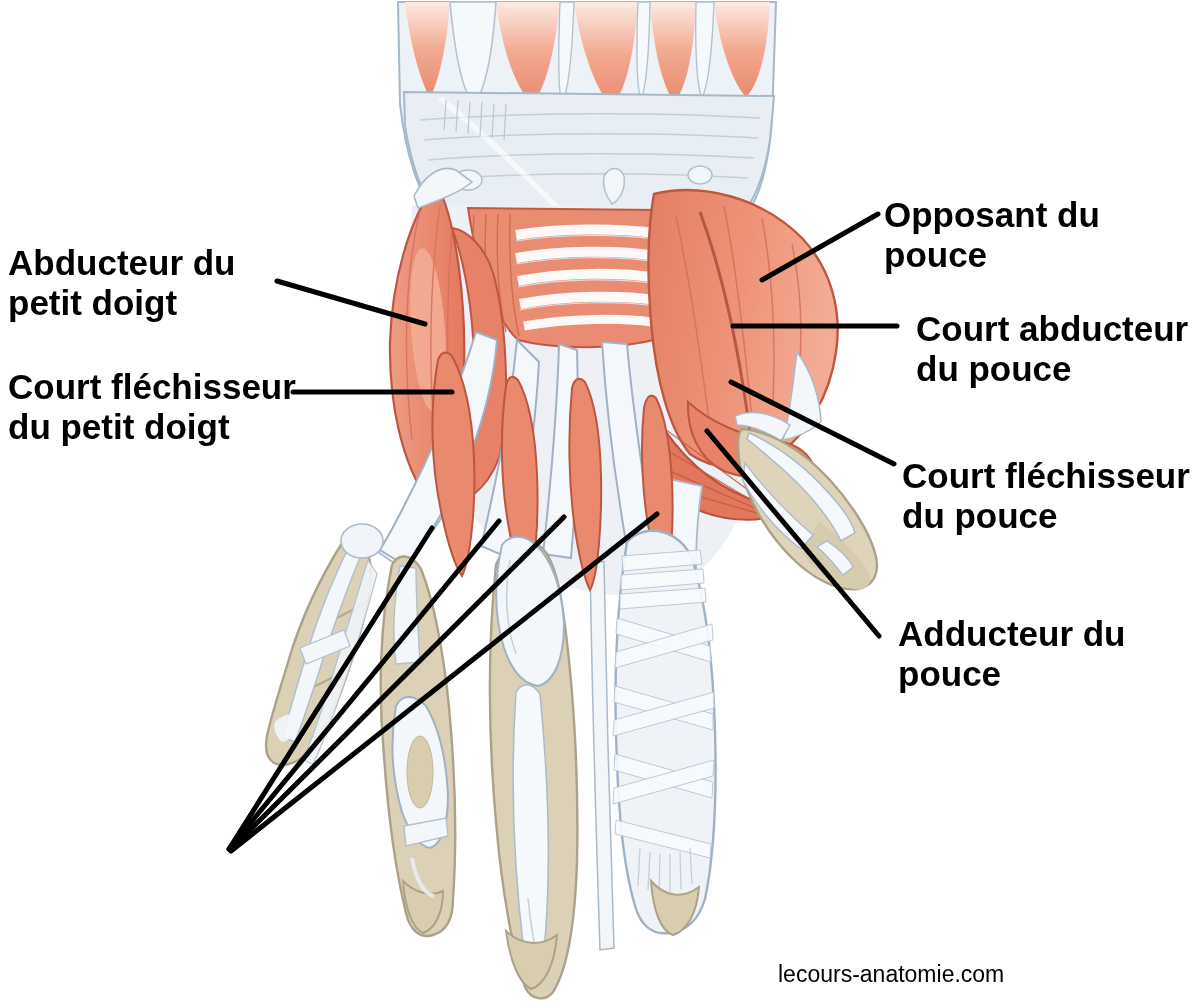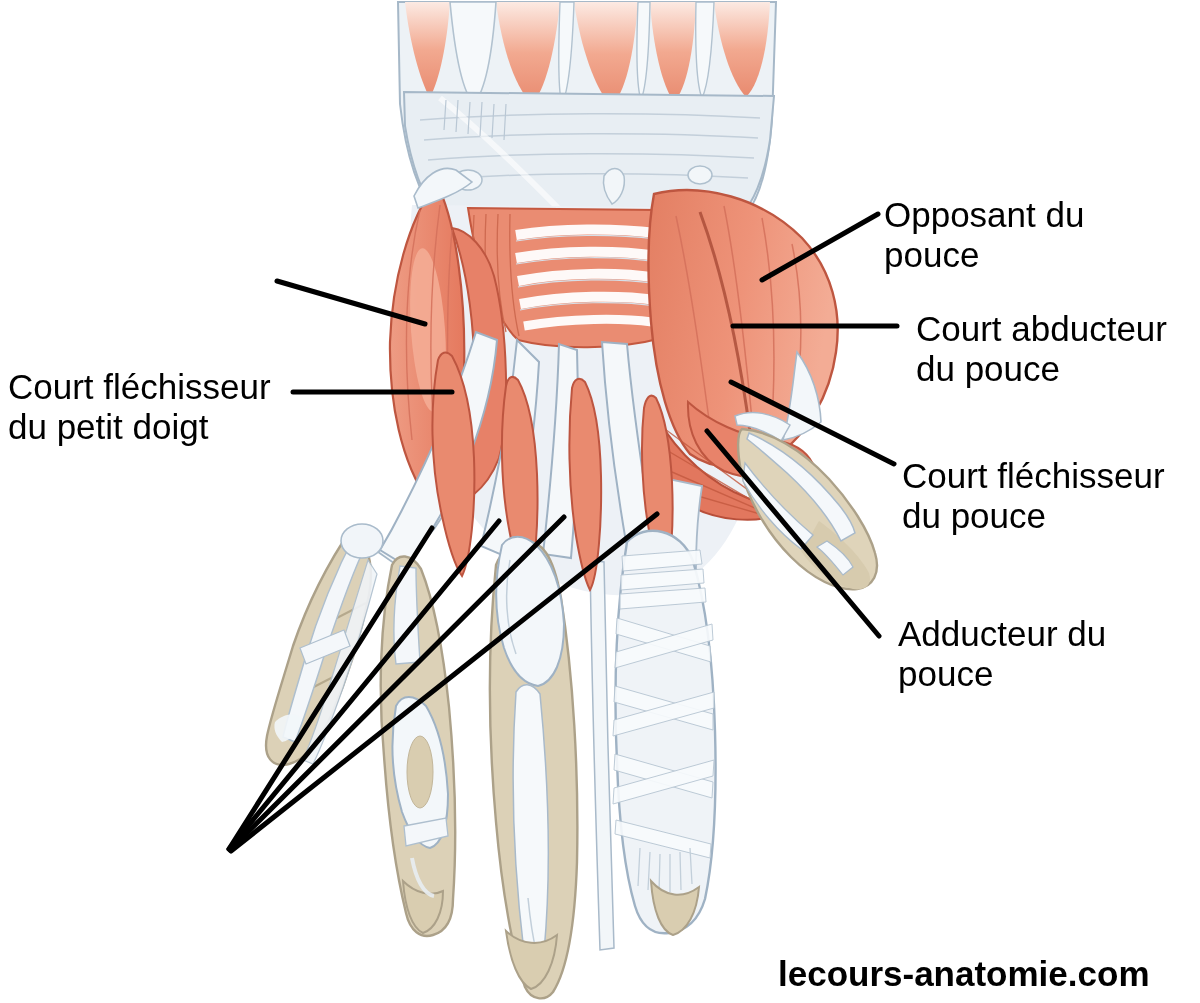--- a/index.html
+++ b/index.html
@@ -1,21 +1,21 @@
 <!DOCTYPE html>
 <html><head>
 <meta charset="utf-8">
 <style>
   html,body{margin:0;padding:0;background:#fff;}
   #stage{position:relative;width:1200px;height:1003px;background:#fff;overflow:hidden;
          font-family:"Liberation Sans",sans-serif;}
   #illus{position:absolute;left:0;top:0;}
-  .lbl{position:absolute;font-weight:400;font-size:35px;line-height:40px;color:#000;
+  .lbl{position:absolute;font-weight:700;font-size:35px;line-height:40px;color:#000;
        white-space:pre-line;}
-  #watermark{position:absolute;font-weight:700;font-size:35px;line-height:38px;color:#000;}
+  #watermark{position:absolute;font-weight:400;font-size:23px;line-height:38px;color:#000;}
 </style>
 </head>
 <body>
 
 <div id="stage">
 
 <svg id="illus" width="1200" height="1003" viewBox="0 0 1200 1003" aria-hidden="true">
   <defs>
     <linearGradient id="gWrist" x1="0" y1="0" x2="0" y2="1">
       <stop offset="0" stop-color="#FCEAE3"></stop>
@@ -168,20 +168,22 @@
     <line x1="229" y1="849" x2="499" y2="521"></line>
     <line x1="230" y1="850" x2="564" y2="517"></line>
     <line x1="231" y1="851" x2="657" y2="514"></line>
     <line x1="878" y1="214" x2="762" y2="280"></line>
     <line x1="897" y1="326" x2="733" y2="326"></line>
     <line x1="894" y1="464" x2="731" y2="382"></line>
     <line x1="879" y1="636" x2="707" y2="431"></line>
   </g>
 </svg>
 
+<div class="lbl" style="left:8px;top:243px">Abducteur du
+petit doigt</div>
 
 <div class="lbl" style="left:8px;top:367px">Court fléchisseur
 du petit doigt</div>
 
 
 <div class="lbl" style="left:884px;top:195px">Opposant du
 pouce</div>
 
 <div class="lbl" style="left:916px;top:309px">Court abducteur
 du pouce</div>

